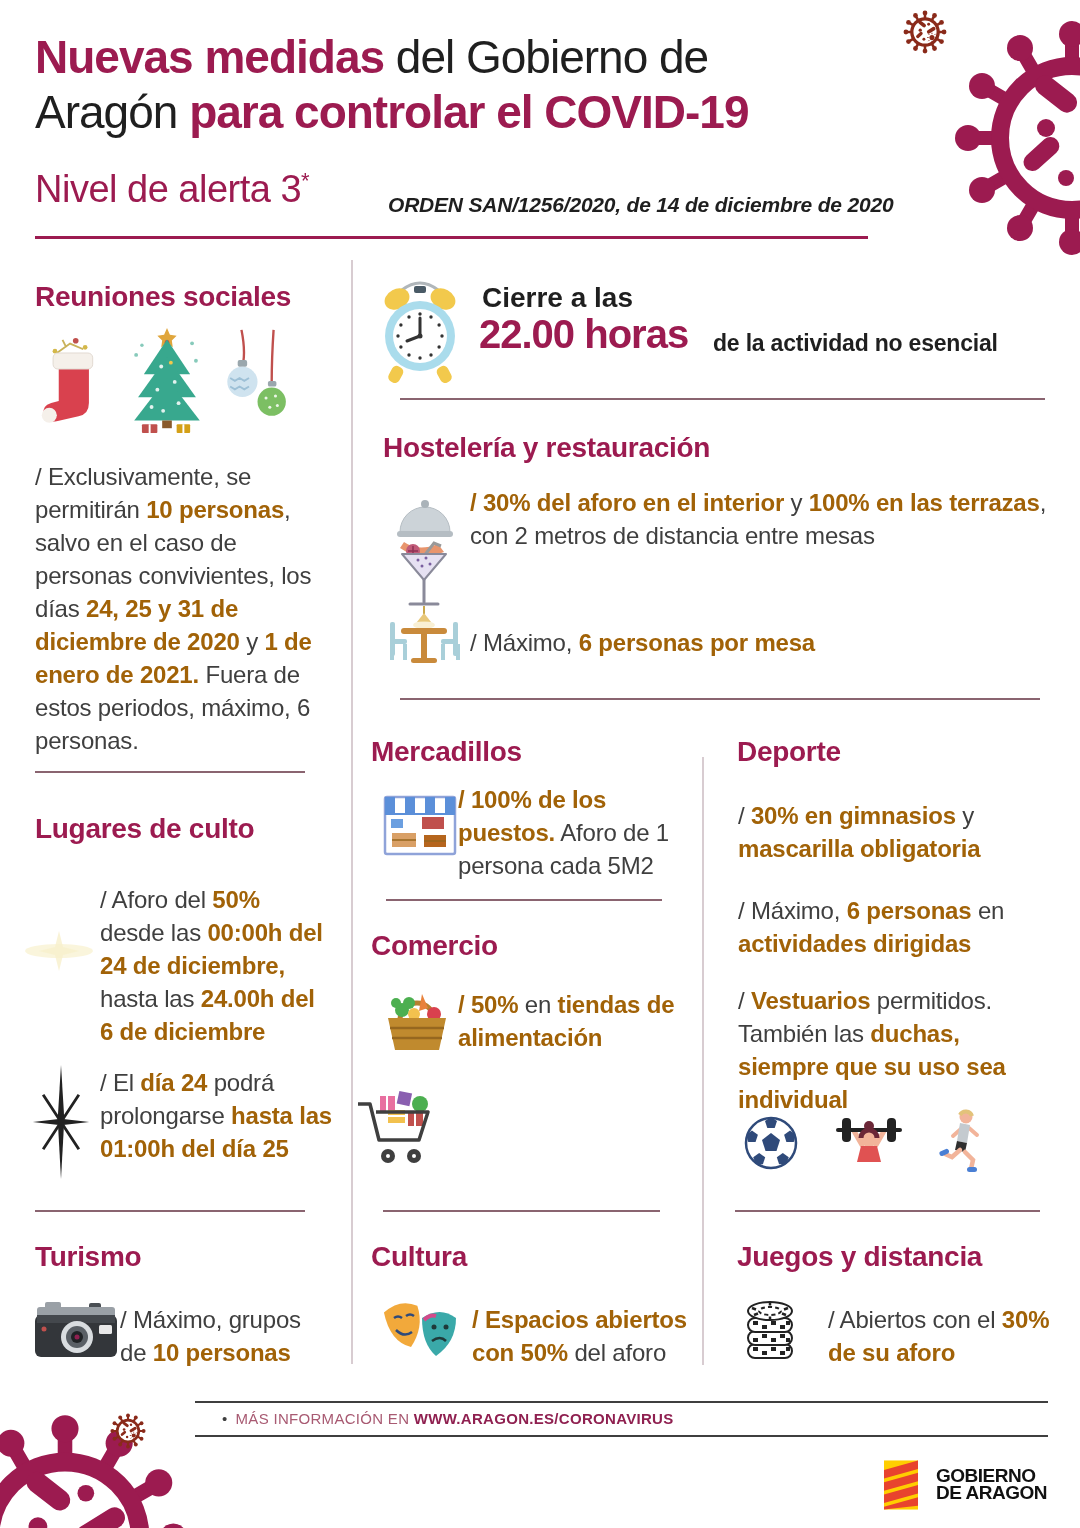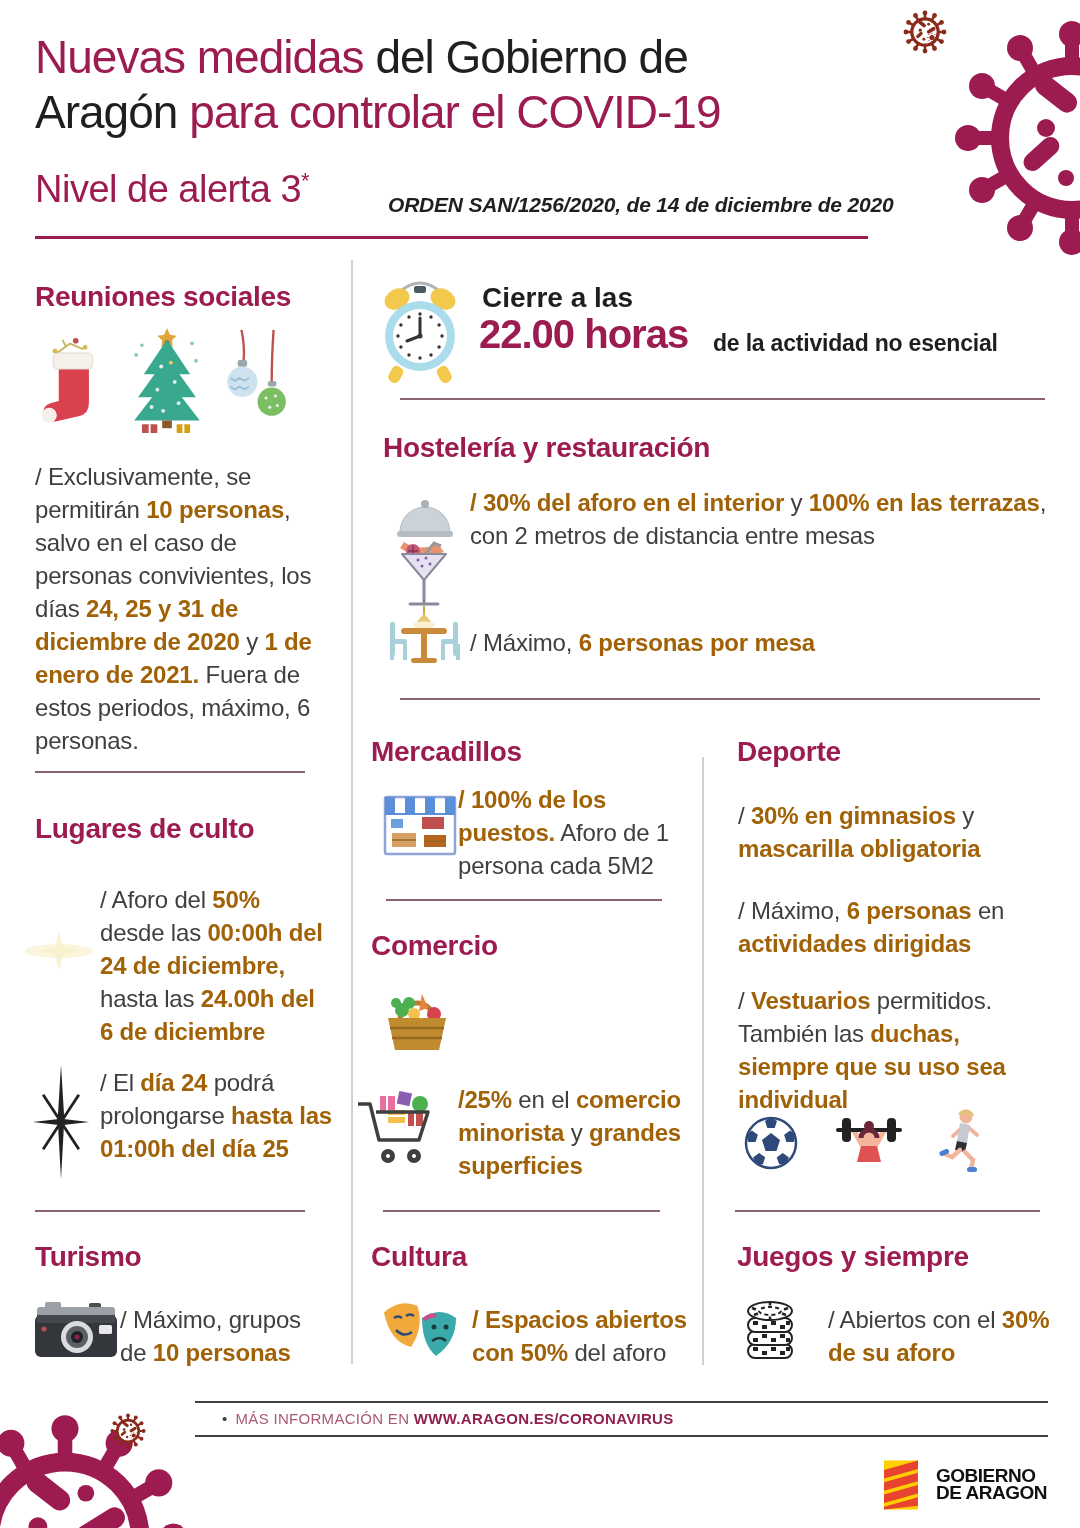--- a/index.html
+++ b/index.html
@@ -1,21 +1,21 @@
 <!DOCTYPE html>
 <html><head>
 <meta charset="utf-8">
 <style>
   :root{ --maroon:#9C1B50; }
   html,body{margin:0;padding:0;background:#888;}
   #page{position:relative;width:1080px;height:1528px;margin:0 auto;background:#ffffff;
         overflow:hidden;font-family:"Liberation Sans",sans-serif;}
   .abs{position:absolute;}
   .h1{font-size:46px;line-height:55px;letter-spacing:-1px;color:#1f1f1f;font-weight:400;}
-  .h1 .mar{color:var(--maroon);font-weight:400;}
+  .h1 .mar{color:var(--maroon);font-weight:700;}
   .alert{font-size:38px;color:var(--maroon);letter-spacing:-0.5px;}
   .alert sup{font-size:22px;}
   .order{font-size:21px;font-style:italic;font-weight:700;color:#1f1f1f;letter-spacing:-0.2px;margin-left:16px;}
   .sec-title{font-size:28px;font-weight:700;color:var(--maroon);letter-spacing:-0.3px;}
   .body-text{font-size:24px;line-height:33px;color:#3f3f3f;letter-spacing:-0.2px;}
   .body-text b{font-weight:700;color:#a16207;}
   .hline{height:2px;background:#8a6470;}
   .hline-dark{height:2px;background:#3f3f3f;}
   .vline{width:2px;background:#d8ccd1;}
   .cierre1{font-size:28px;font-weight:700;color:#1f1f1f;}
@@ -283,35 +283,35 @@
         <circle cx="26" cy="26" r="7"></circle>
         <circle cx="33" cy="19" r="6"></circle>
         <circle cx="20" cy="19" r="5"></circle>
       </g>
     <path d="M46,10 l6,14 -9,3 z" fill="#e8823c"></path>
     <circle cx="58" cy="30" r="7" fill="#d9414e"></circle>
     <circle cx="38" cy="30" r="6" fill="#f2c14e"></circle>
     <path d="M12,34 h58 l-7,32 h-44 z" fill="#c08a2e"></path>
     <path d="M14,44 h54 M16,54 h50" stroke="#96671f" stroke-width="2.5"></path>
   </svg>
+  <div class="abs body-text" style="left:458px;top:988px;width:250px"><b>/ 50%</b><span> en </span><b>tiendas de alimentación</b></div>
 
   <svg class="abs" style="left:356px;top:1090px" width="88" height="84" viewBox="0 0 88 84">
     <rect x="24" y="6" width="15" height="15" fill="#e86fa0"></rect>
     <rect x="42" y="2" width="13" height="13" fill="#8a5fb0" transform="rotate(12 48 8)"></rect>
     <circle cx="64" cy="14" r="8" fill="#4caf50"></circle>
     <rect x="32" y="20" width="17" height="13" fill="#f2c14e"></rect>
     <rect x="52" y="22" width="15" height="14" fill="#c0504d"></rect>
     <path d="M31,6 v15 M59,22 v14 M32,26 h17" stroke="#ffffff" stroke-width="2"></path>
     <path d="M2,14 h12 l9,36 h40 l9,-28 h-52" fill="none" stroke="#3f3f3f" stroke-width="3.5" stroke-linejoin="round"></path>
     <circle cx="32" cy="66" r="7" fill="#3f3f3f"></circle>
       <circle cx="32" cy="66" r="2" fill="#ffffff"></circle>
     <circle cx="58" cy="66" r="7" fill="#3f3f3f"></circle>
       <circle cx="58" cy="66" r="2" fill="#ffffff"></circle>
   </svg>
-  <div class="abs body-text" style="left:458px;top:1083px;width:250px"><b>/25%</b><span> en el </span><b>comercio minorista</b><span> y </span><b>grandes superficies</b></div>
 
   <div class="abs hline" style="left:383px;top:1210px;width:277px"></div>
 
   <div class="abs sec-title" style="left:371px;top:1241px">Cultura</div>
   <svg class="abs" style="left:376px;top:1296px" width="88" height="66" viewBox="0 0 88 66">
     <path d="M10,14 Q28,2 44,12 Q48,34 32,52 Q12,44 10,14 z" fill="#f2a93b" transform="rotate(-8 27 30)"></path>
     <path d="M18,22 q4,-3 8,0 M30,20 q4,-3 8,0" stroke="#2f4a7a" stroke-width="2.5" fill="none"></path>
     <path d="M20,34 q8,8 16,2" stroke="#2f4a7a" stroke-width="2.5" fill="none"></path>
     <path d="M46,22 Q64,10 80,22 Q80,46 60,60 Q46,48 46,22 z" fill="#3aa9a9"></path>
     <path d="M48,24 q6,-6 12,-4" stroke="#d44a8a" stroke-width="4" fill="none"></path>
@@ -355,21 +355,21 @@
     <path d="M26,20 l-9,8 M33,20 l8,7" stroke="#f2b49a" stroke-width="4" stroke-linecap="round"></path>
     <path d="M24,15 l10,2 -3,18 -10,-2 z" fill="#c4cacf"></path>
     <path d="M21,33 l10,2 -2,9 -10,-2 z" fill="#2f2f2f"></path>
     <path d="M24,42 l-8,7 -7,-3 M29,44 l8,8 -2,9" stroke="#f2b49a" stroke-width="4.5" fill="none" stroke-linecap="round"></path>
     <rect x="3" y="42" width="10" height="5" rx="2.5" fill="#4a7fd4" transform="rotate(-25 8 44)"></rect>
     <rect x="31" y="59" width="10" height="5" rx="2.5" fill="#4a7fd4"></rect>
   </svg>
 
   <div class="abs hline" style="left:735px;top:1210px;width:305px"></div>
 
-  <div class="abs sec-title" style="left:737px;top:1241px">Juegos y siempre</div>
+  <div class="abs sec-title" style="left:737px;top:1241px">Juegos y distancia</div>
   <svg class="abs" style="left:742px;top:1294px" width="56" height="68" viewBox="0 0 56 68">
     <g>
       <rect x="6" y="50" width="44" height="14" rx="7" fill="#ffffff" stroke="#222222" stroke-width="2"></rect>
       <g fill="#222222">
           <rect x="11" y="53" width="5" height="4"></rect>
           <rect x="20" y="57" width="5" height="4"></rect>
           <rect x="29" y="53" width="5" height="4"></rect>
           <rect x="38" y="57" width="5" height="4"></rect>
           <rect x="44" y="53" width="4" height="4"></rect>
         </g>

